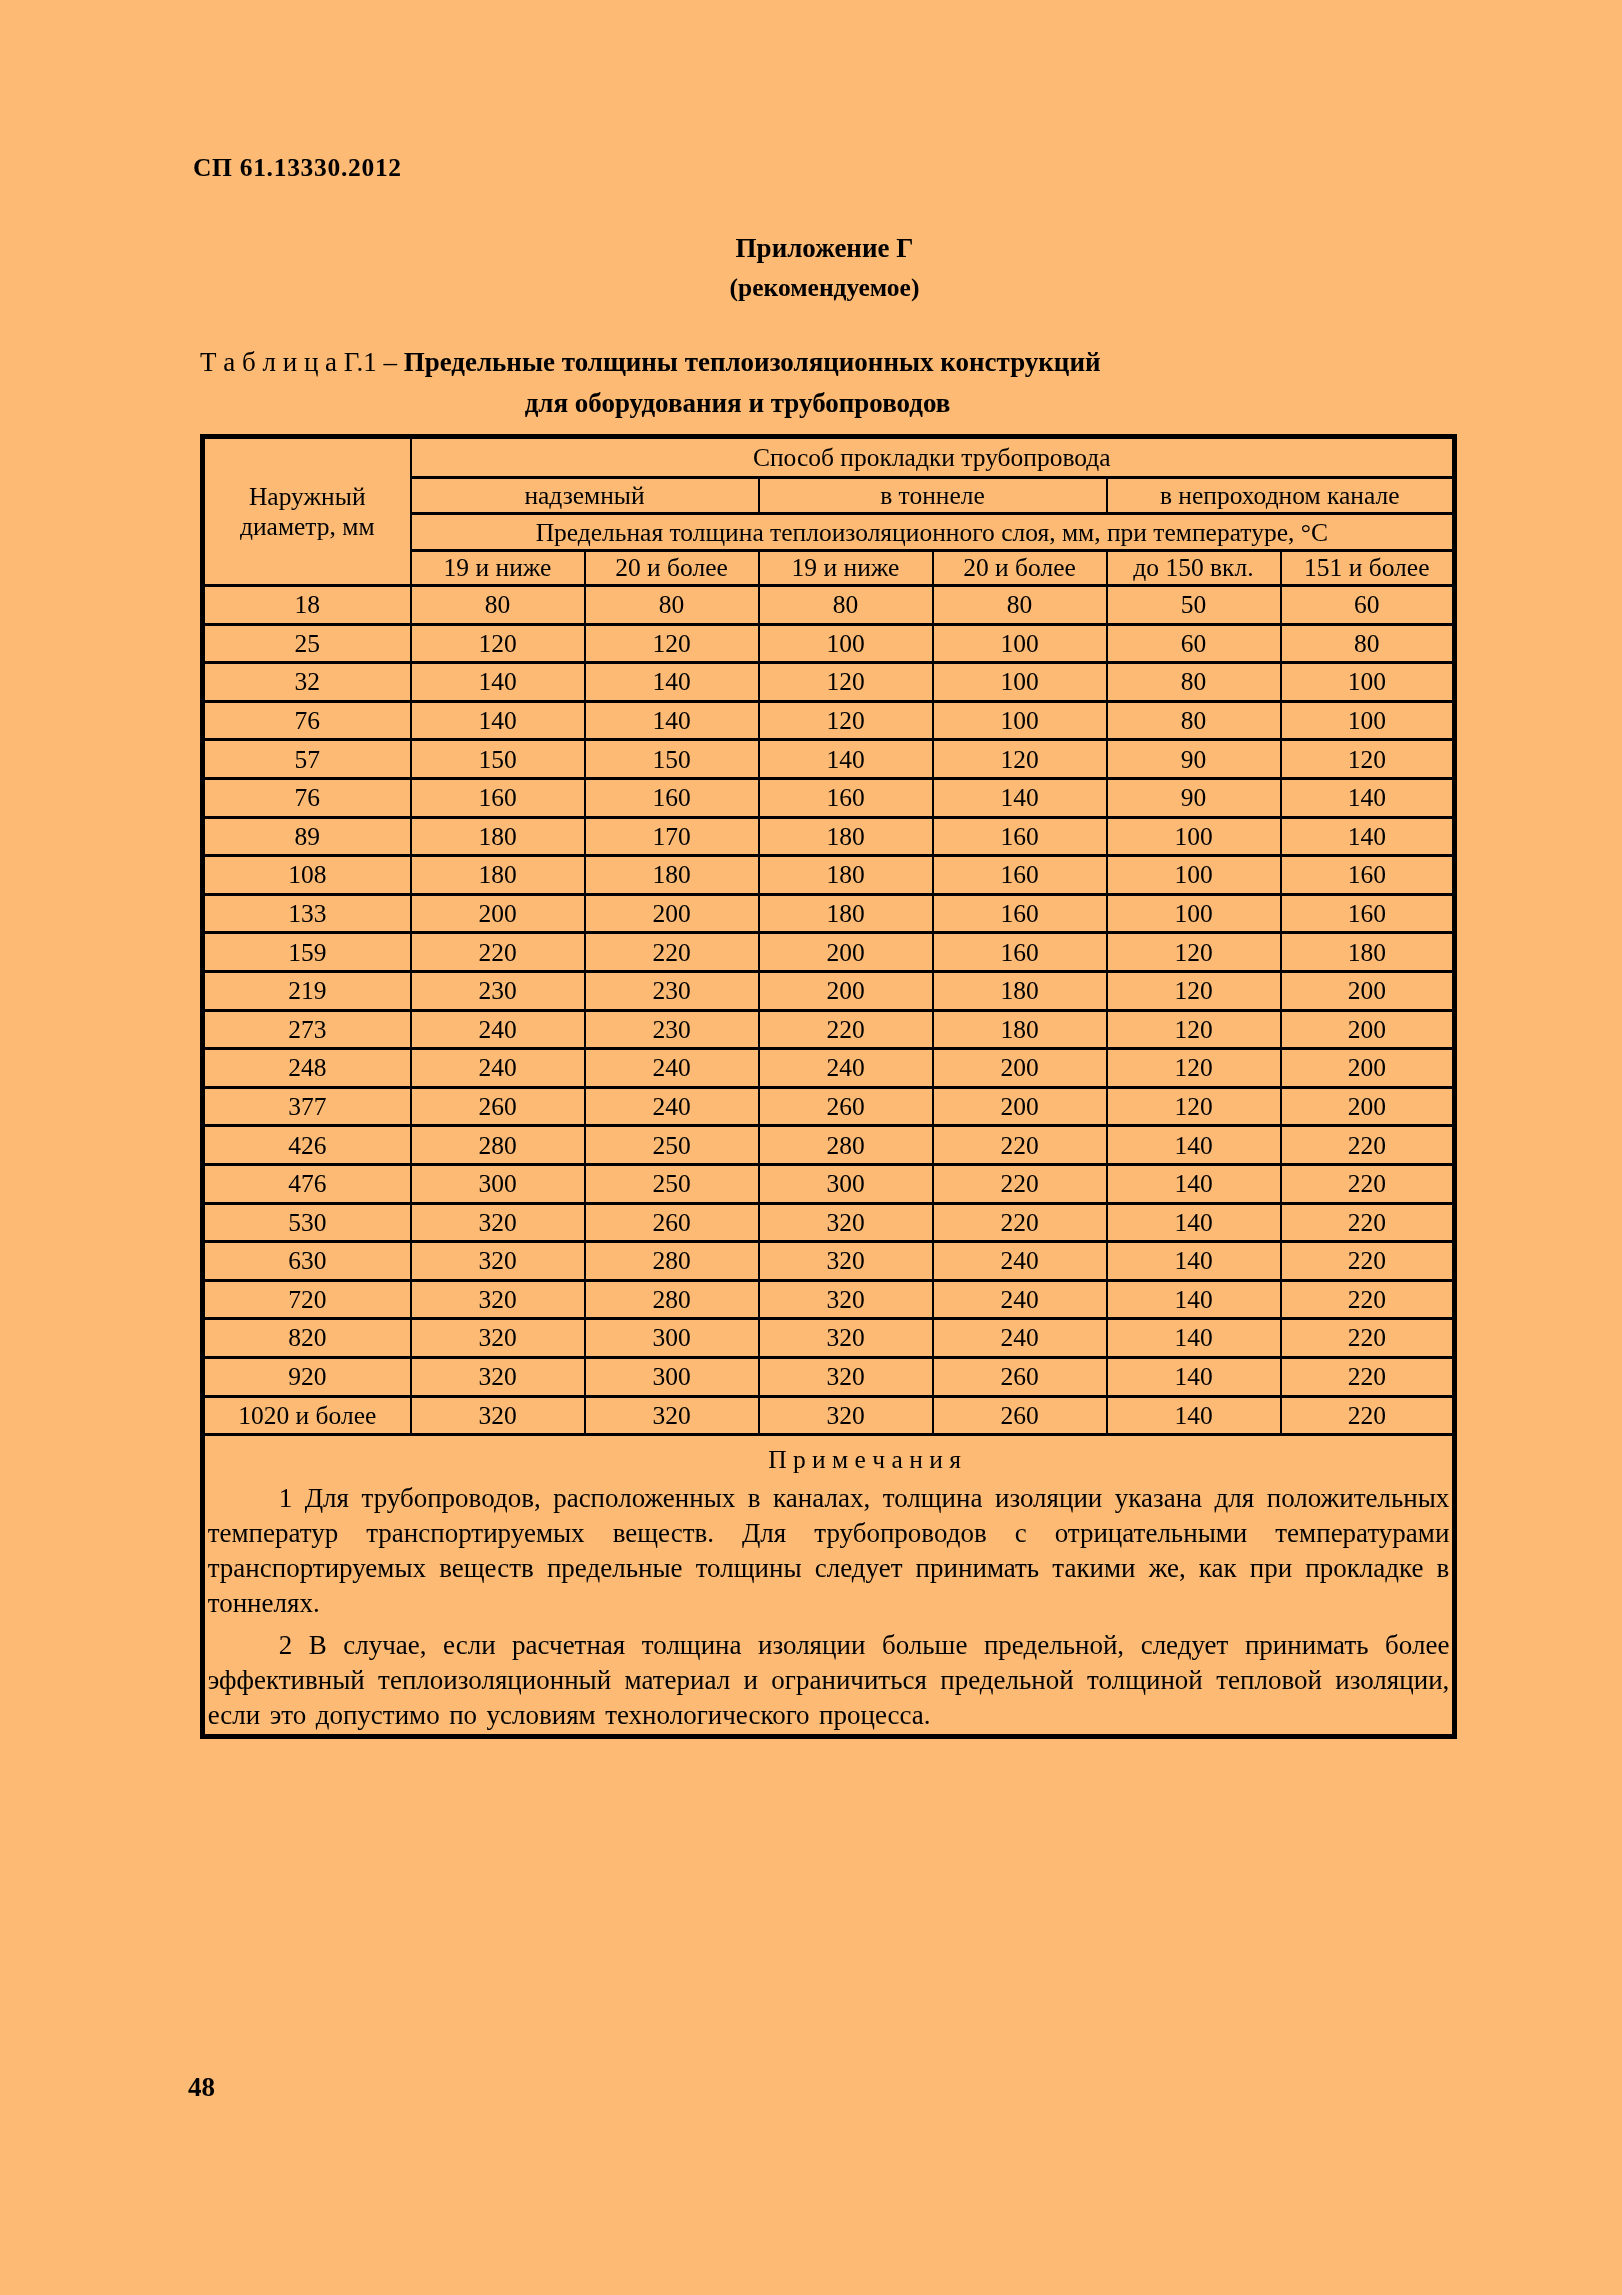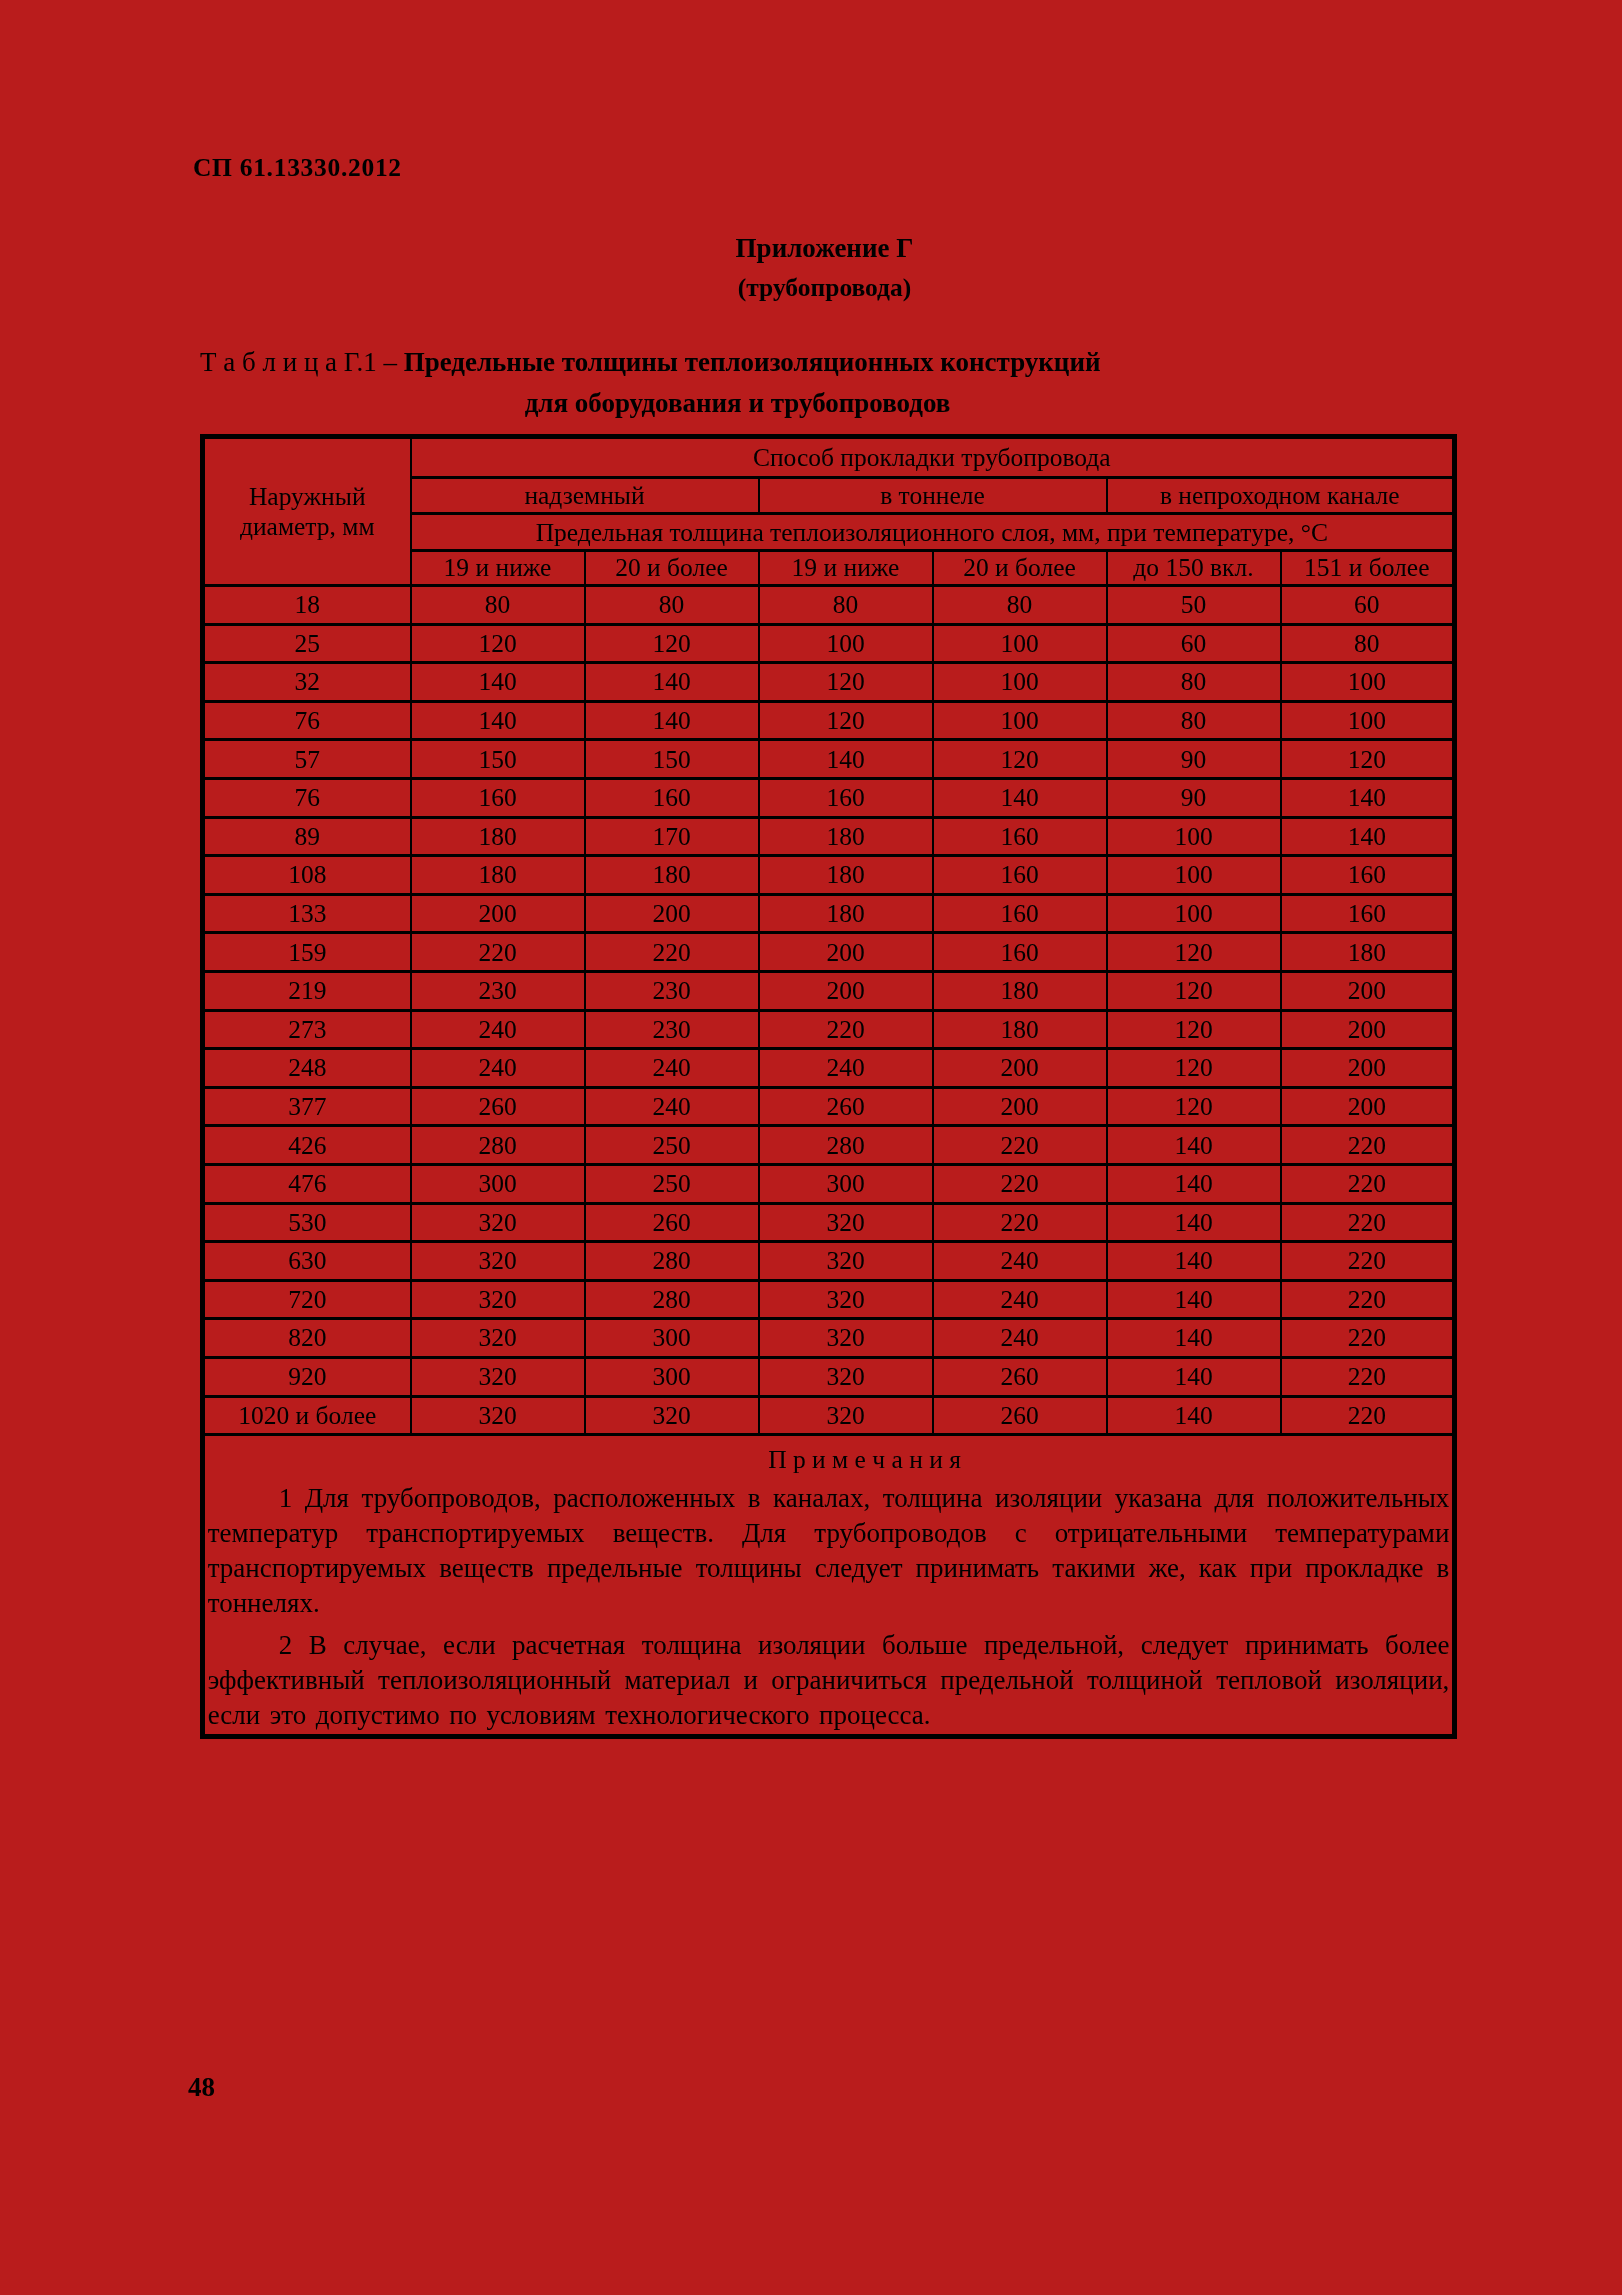--- a/index.html
+++ b/index.html
@@ -1,19 +1,19 @@
 <!DOCTYPE html>
 <html style="font-size:10.7px"><head>
 <meta charset="utf-8">
 <style>
   html, body { margin:0; padding:0; background:#ffffff; }
   .page {
     position:relative;
     width:1623px; height:2295px;
-    background:#b91c1c;
+    background:#fdba74;
     color:#000000;
     font-family:"Liberation Serif", "DejaVu Serif", serif;
     overflow:hidden;
   }
   .doc-code {
     position:absolute; left:193px; top:153px;
     font-size:25.5px; font-weight:bold; letter-spacing:0.7px;
   }
   .content { position:absolute; left:192px; top:0; width:1249px;margin-left:8px; }
   .appendix-title {
@@ -74,21 +74,21 @@
 </head>
 <body>
 
 <div class="page">
 
   <div class="doc-code">СП 61.13330.2012</div>
 
   <div class="content">
 
     <div class="appendix-title">Приложение Г</div>
-    <div class="appendix-subtitle">(трубопровода)</div>
+    <div class="appendix-subtitle">(рекомендуемое)</div>
 
     <div class="table-title">
       <div class="tt-line1"><span class="tt-prefix">Т а б л и ц а  Г.1 –</span> <span class="tt-bold">Предельные толщины теплоизоляционных конструкций</span></div>
       <div class="tt-line2">для оборудования и трубопроводов</div>
     </div>
 
     <table class="limits">
       <colgroup>
         <col style="width:208px">
         <col style="width:174px">

